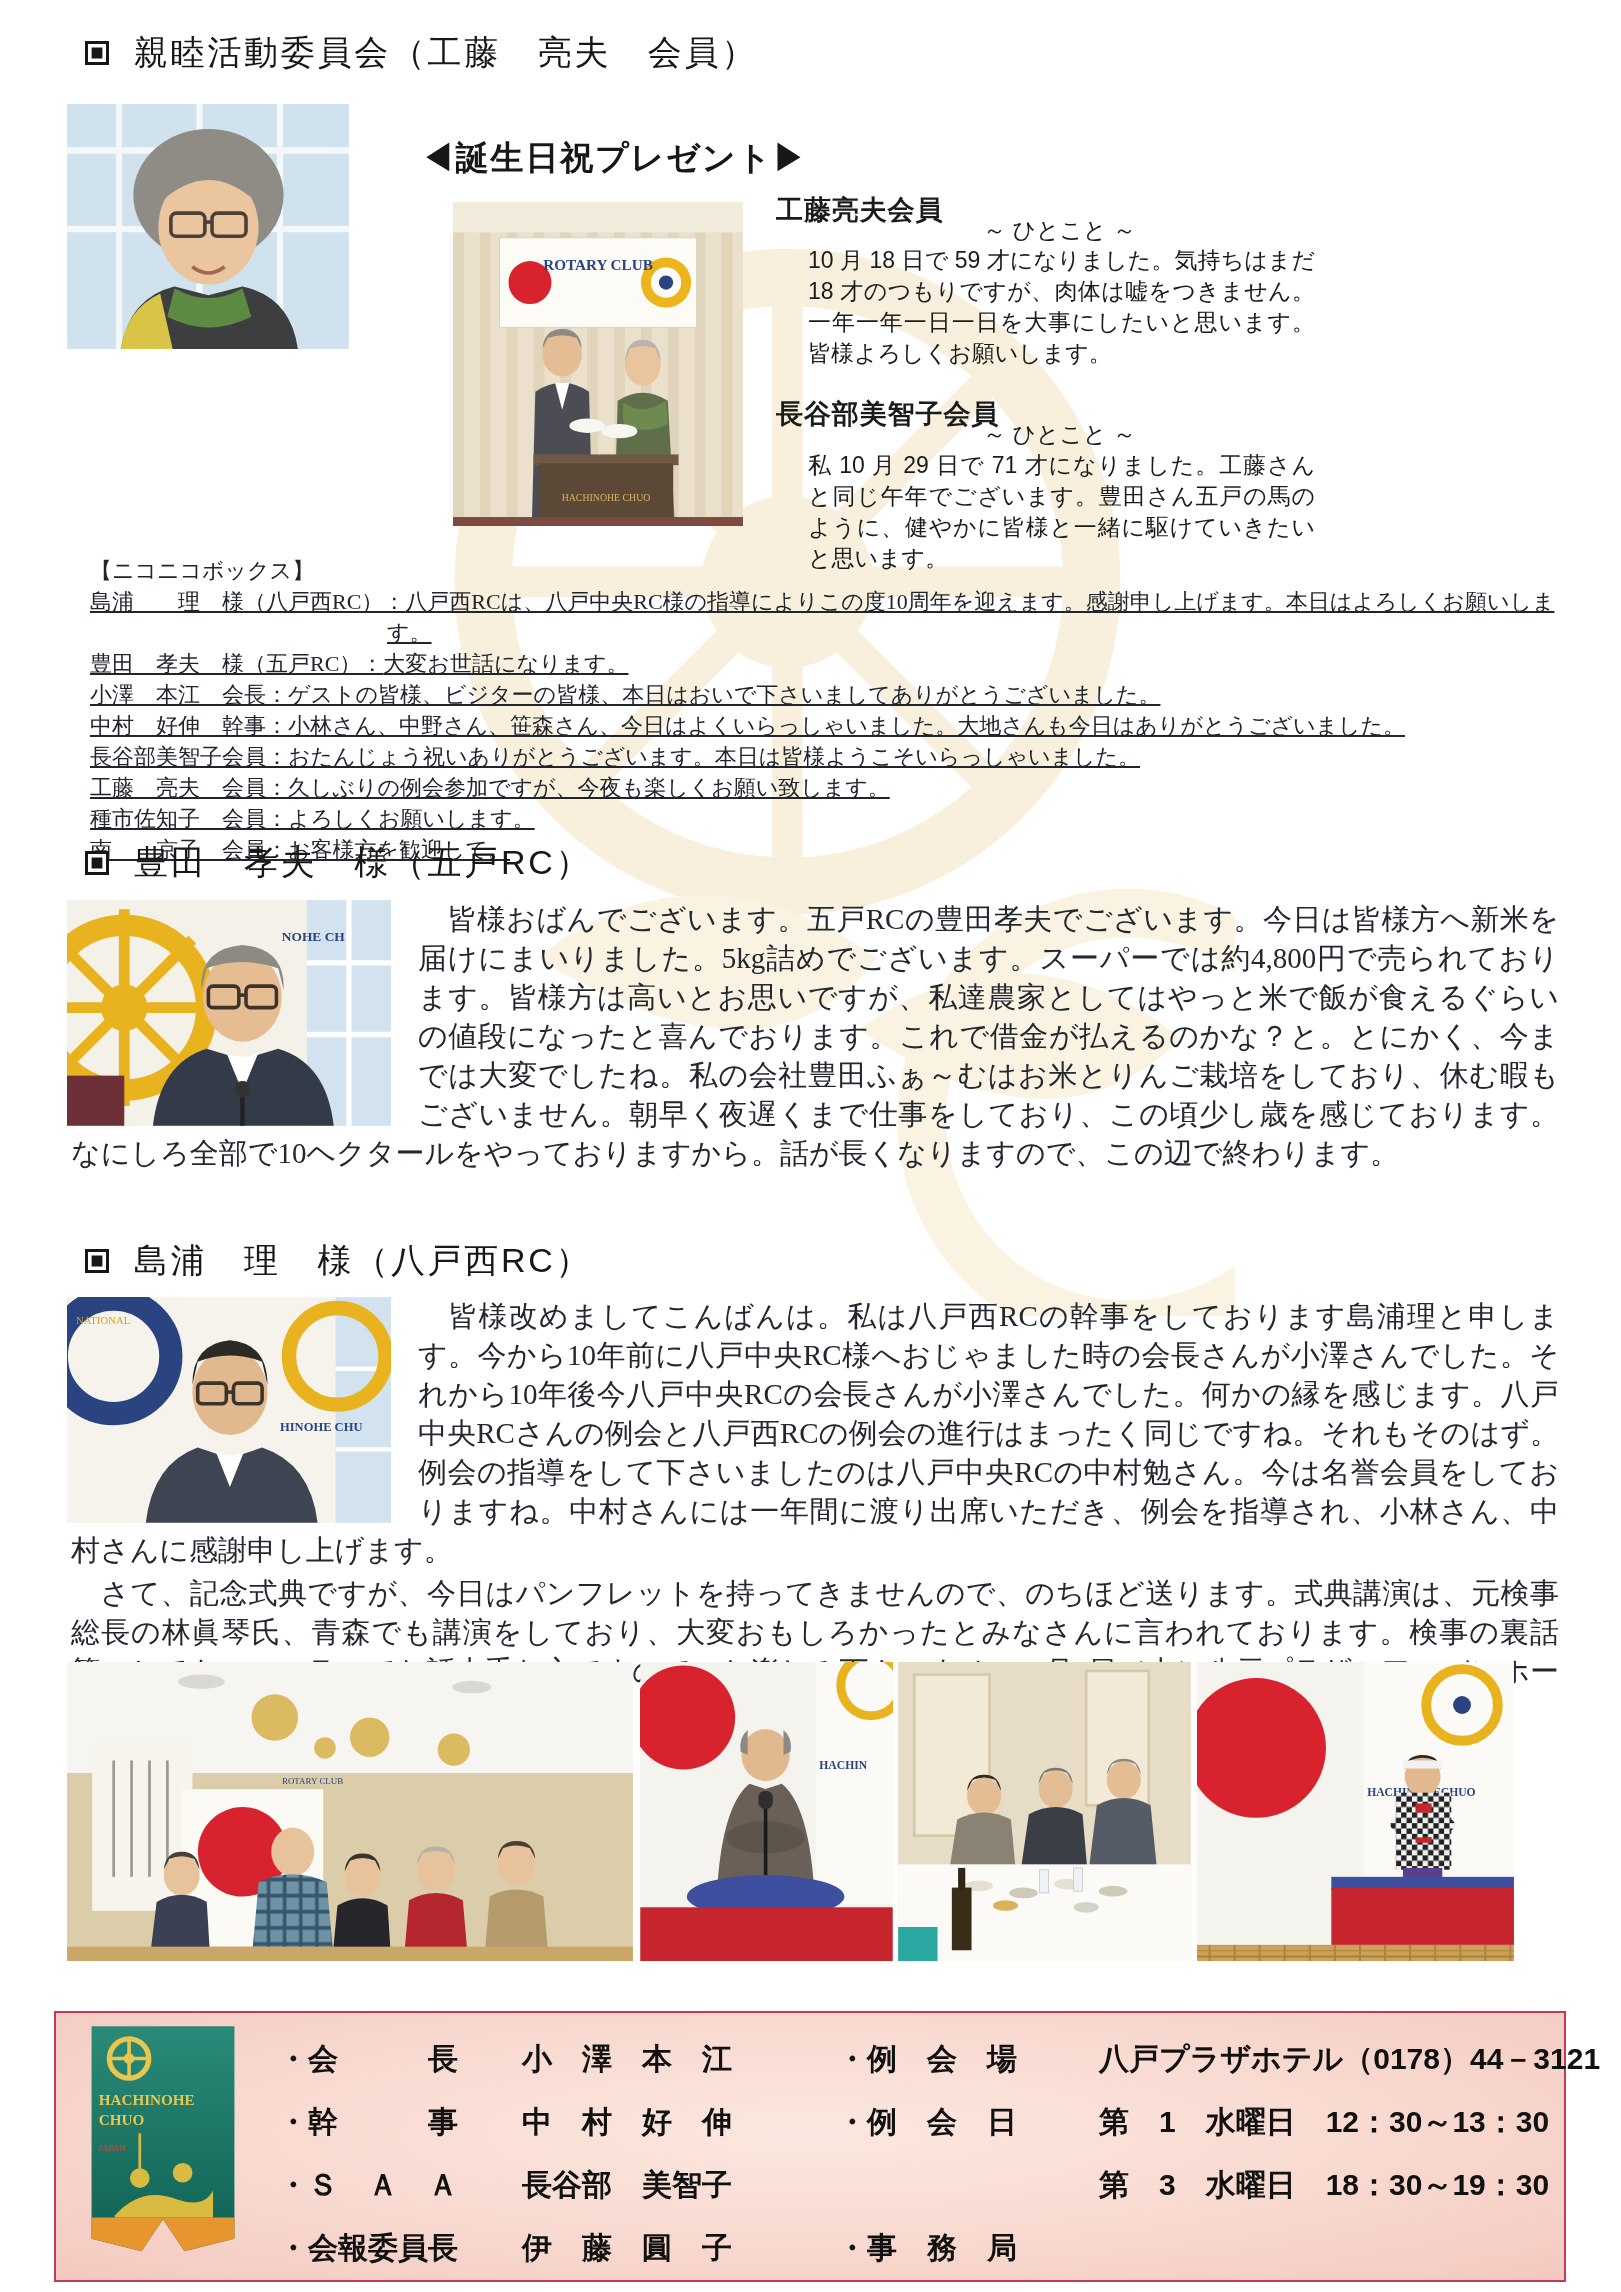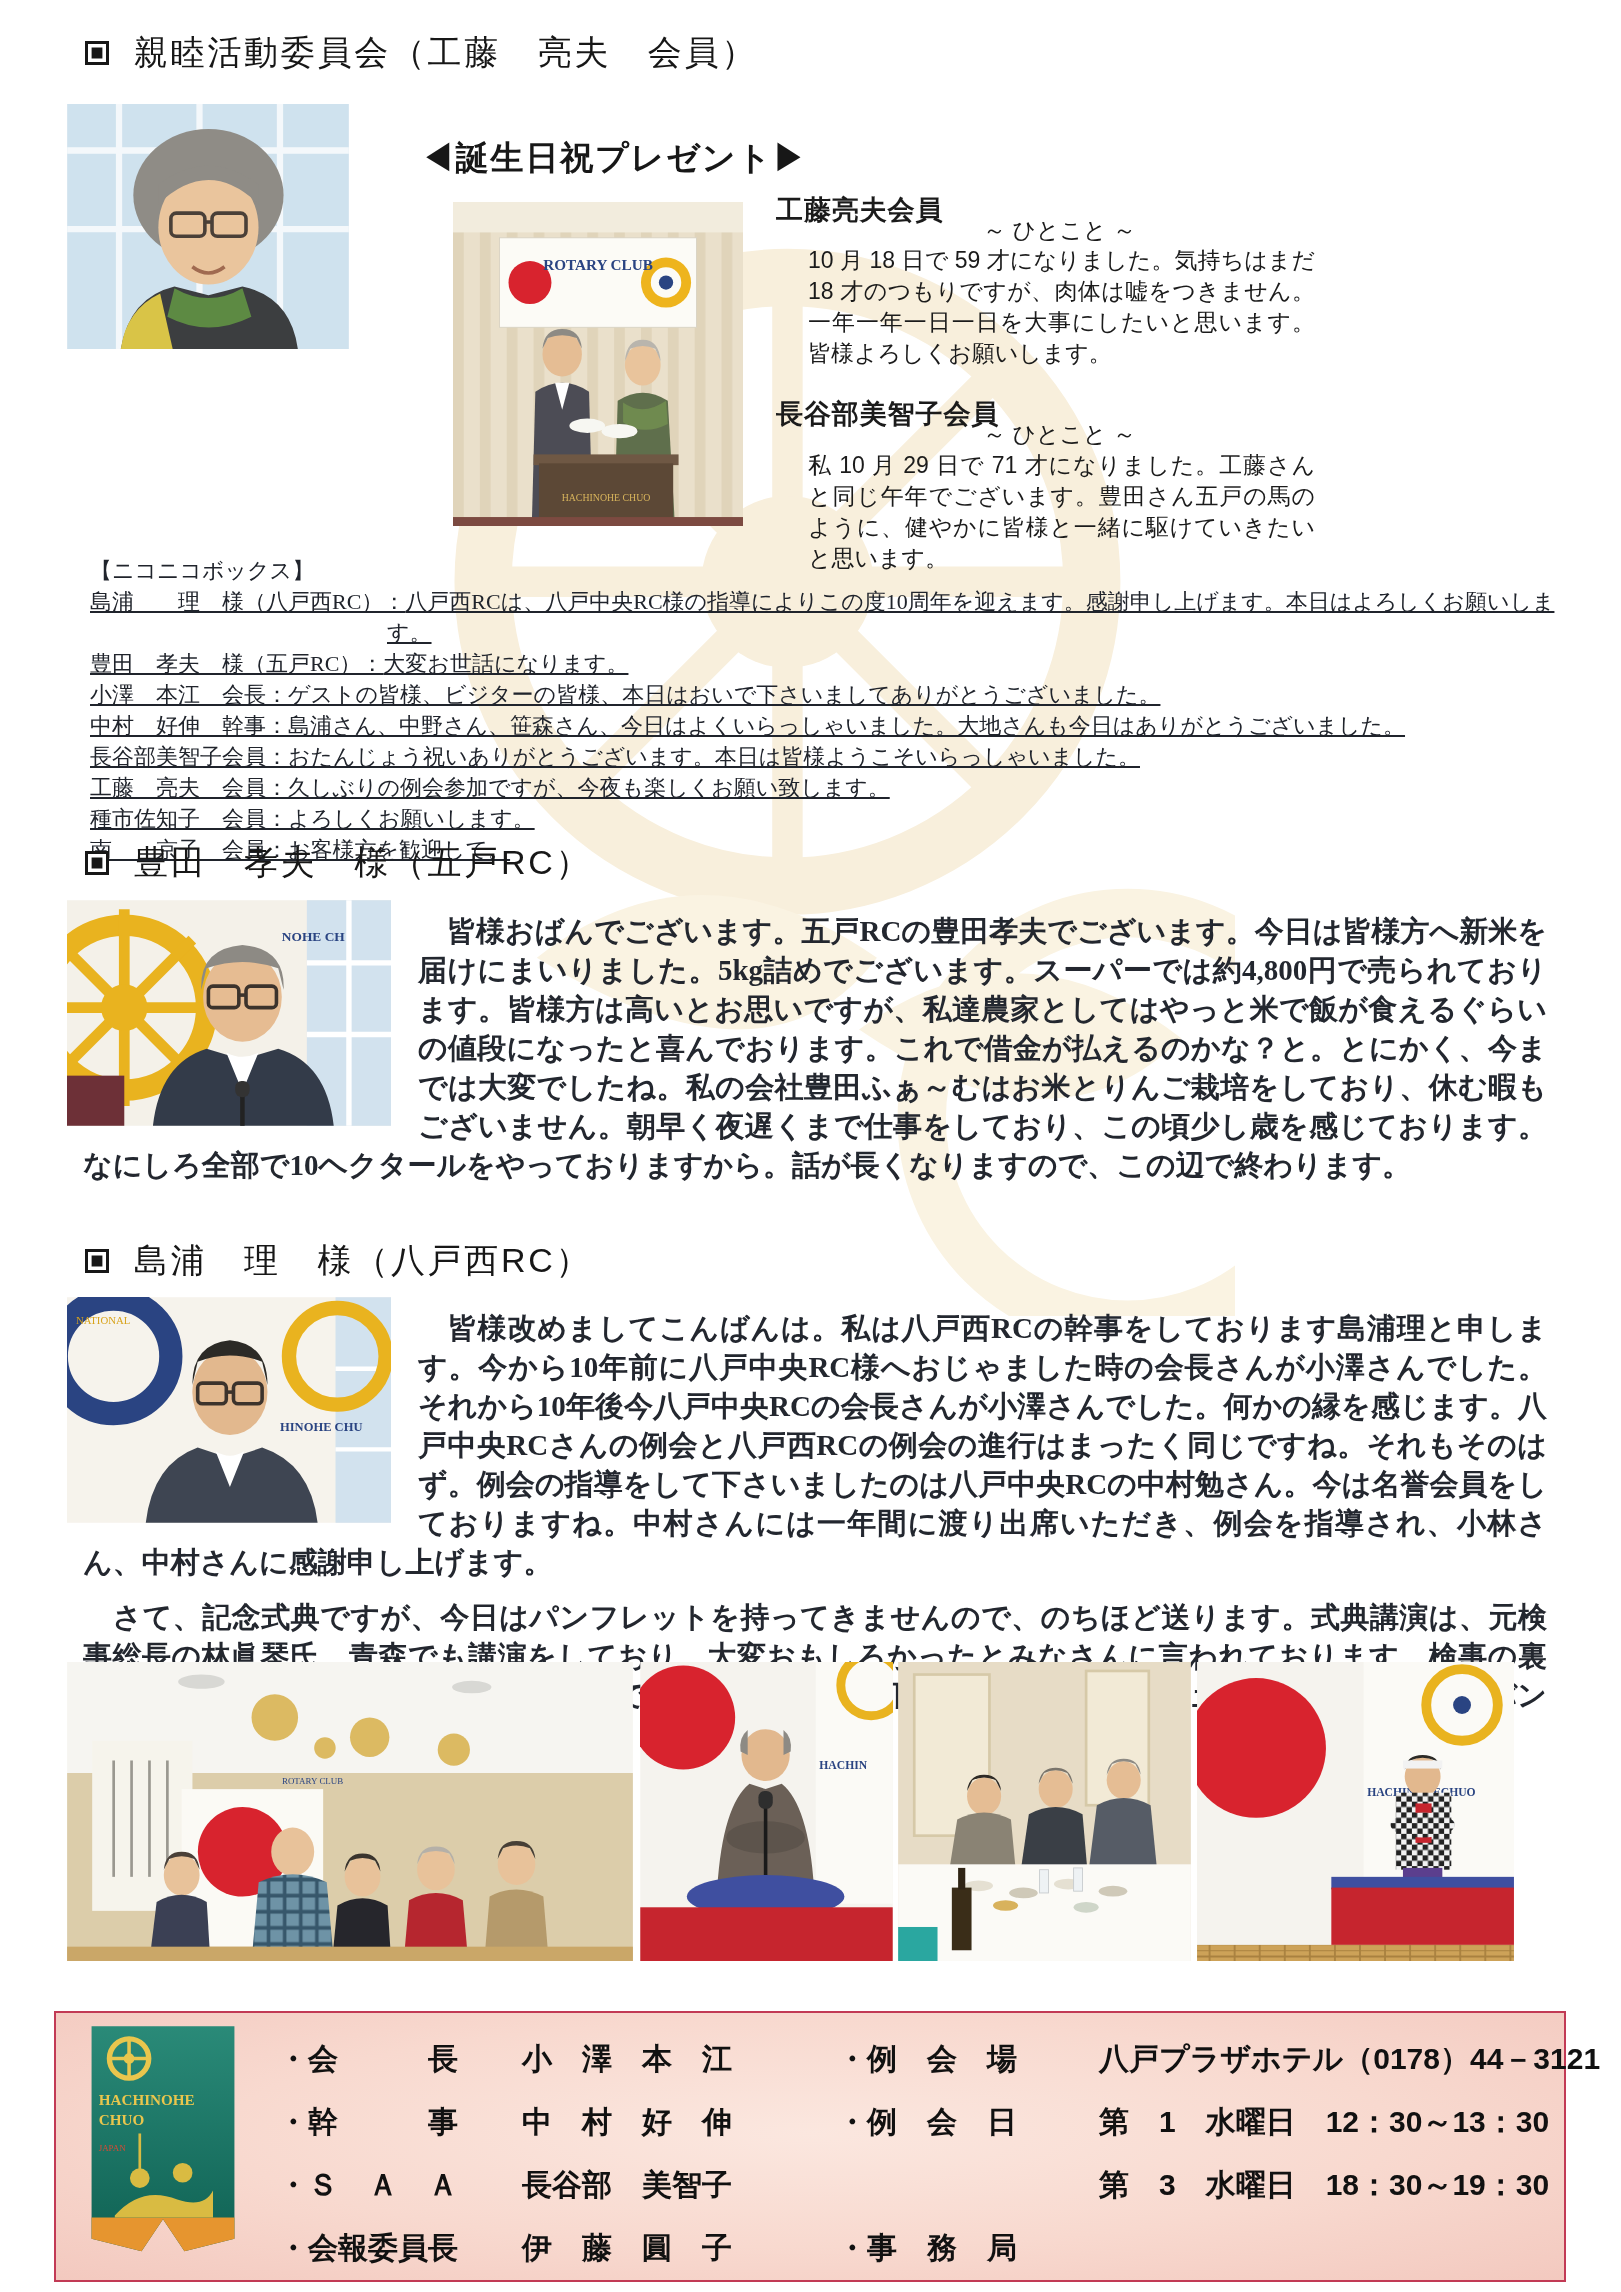--- a/index.html
+++ b/index.html
@@ -12,21 +12,21 @@
   .bullet{width:18px;height:18px;background:#171717;border:3.6px solid #171717;
           box-shadow:inset 0 0 0 3.6px #ffffff;flex:none;}
   .subtitle{font-weight:bold;font-size:33px;letter-spacing:1.8px;color:#171717;}
   .member-name{font-weight:bold;font-size:27px;letter-spacing:0.9px;margin-top:16px;}
   .hitokoto{font-size:23px;text-align:center;}
   .member-comment{font-size:23px;line-height:31px;text-align:justify;}
   .nk{font-family:"Liberation Serif",serif;font-size:22px;line-height:31px;color:#20242c;}
   .nk-entry{padding-left:297px;text-indent:-297px;text-decoration:underline;}
   .body-block{font-family:"Liberation Serif",serif;font-size:29px;line-height:39px;
               text-align:justify;color:#23272f;}
-  .body-block p{margin:16px;font-weight:bold;}
+  .body-block p{margin:4px;}
   .float-photo{float:left;margin:3.6px 27px 5.4px 0;}
   .footer-box{border:2.7px solid #c23a55;
       background:radial-gradient(ellipse at 50% 45%, #fbe7df 0%, #f8d9cf 55%, #f3c9bf 100%);}
   .footer-grid{position:absolute;left:222px;top:21.5px;display:grid;
       grid-template-columns:244px 315px 262px auto;row-gap:16px;
       font-weight:bold;font-size:30px;line-height:47px;color:#111;white-space:nowrap;}
   svg text{font-family:"Liberation Serif",serif;}
 </style>
 </head>
 <body>
@@ -114,21 +114,21 @@
 
   <div class="abs member-name" style="left:776px;top:380px">長谷部美智子会員</div>
   <div class="abs hitokoto" style="left:806px;top:419px;width:507px">～ ひとこと ～</div>
   <div class="abs member-comment" style="left:808px;top:450px;width:507px">私 10 月 29 日で 71 才になりました。工藤さんと同じ午年でございます。豊田さん五戸の馬のように、健やかに皆様と一緒に駆けていきたいと思います。</div>
 
   <div class="abs nk" style="left:90px;top:555px;width:1483px">
     <div>【ニコニコボックス】</div>
     <div class="nk-entry"><span>島浦　　理　様（八戸西RC）：</span><span>八戸西RCは、八戸中央RC様の指導によりこの度10周年を迎えます。感謝申し上げます。本日はよろしくお願いします。</span></div>
     <div class="nk-entry"><span>豊田　孝夫　様（五戸RC）：</span><span>大変お世話になります。</span></div>
     <div class="nk-entry"><span>小澤　本江　会長：</span><span>ゲストの皆様、ビジターの皆様、本日はおいで下さいましてありがとうございました。</span></div>
-    <div class="nk-entry"><span>中村　好伸　幹事：</span><span>島浦さん、中野さん、笹森さん、今日はよくいらっしゃいました。大地さんも今日はありがとうございました。</span></div>
+    <div class="nk-entry"><span>中村　好伸　幹事：</span><span>小林さん、中野さん、笹森さん、今日はよくいらっしゃいました。大地さんも今日はありがとうございました。</span></div>
     <div class="nk-entry"><span>長谷部美智子会員：</span><span>おたんじょう祝いありがとうございます。本日は皆様ようこそいらっしゃいました。</span></div>
     <div class="nk-entry"><span>工藤　亮夫　会員：</span><span>久しぶりの例会参加ですが、今夜も楽しくお願い致します。</span></div>
     <div class="nk-entry"><span>種市佐知子　会員：</span><span>よろしくお願いします。</span></div>
     <div class="nk-entry"><span>南　　京子　会員：</span><span>お客様方を歓迎して。</span></div>
   </div>
 
   <div class="abs sec-head" style="left:85px;top:840px">
     <span class="bullet"></span>
     <span>豊田　孝夫　様（五戸RC）</span>
   </div>

